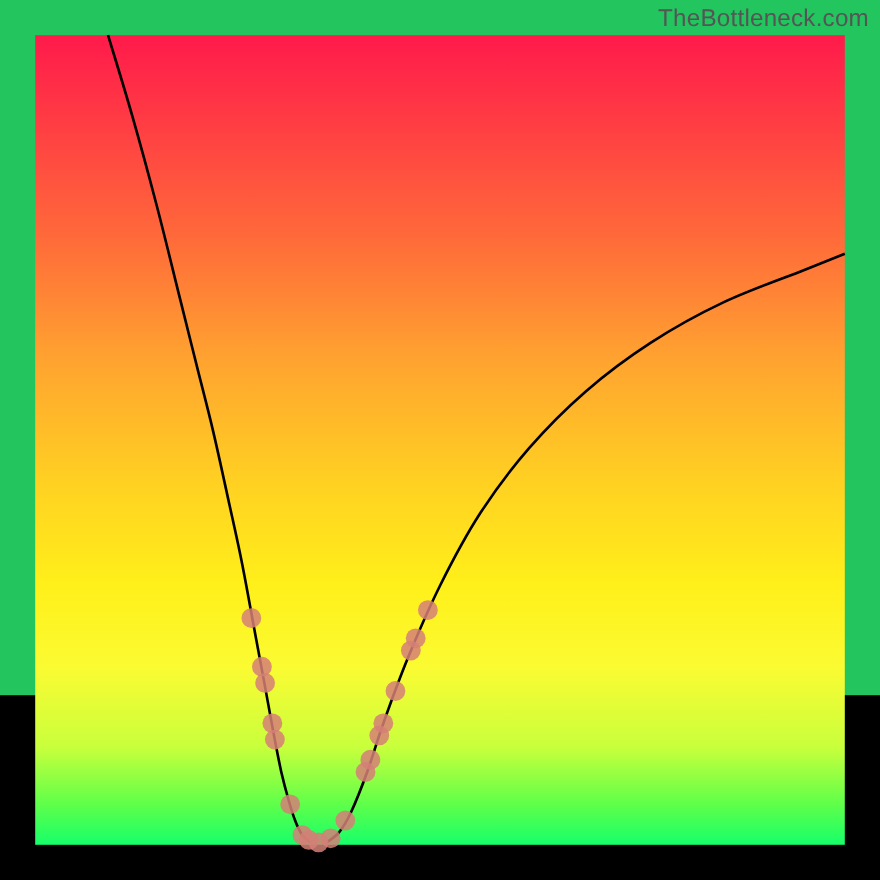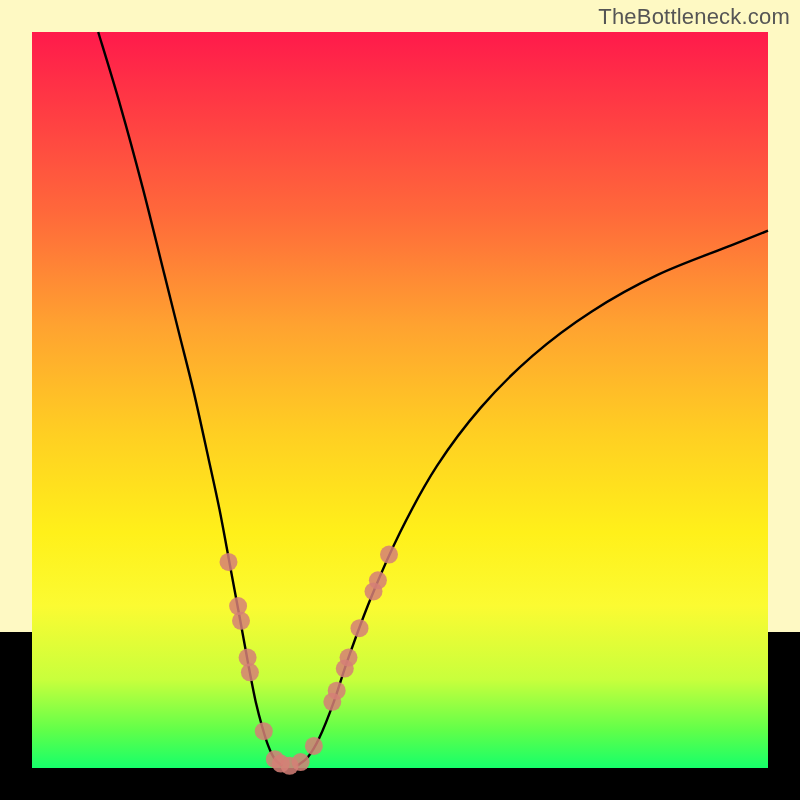--- a/index.html
+++ b/index.html
@@ -8,21 +8,21 @@
     width: 800px;
     height: 800px;
     overflow: hidden;
     background: #000;
     font-family: Arial, Helvetica, sans-serif;
   }
   .frame {
     position: absolute;
     left: 0; top: 0;
     width: 800px; height: 632px;
-    background: #fef9c3;
+    background: #22c55e;
   }
   .plot-area {
     position: absolute;
     left: 32px;
     top: 32px;
     width: 736px;
     height: 736px;
     
     background: linear-gradient(
       to bottom,

